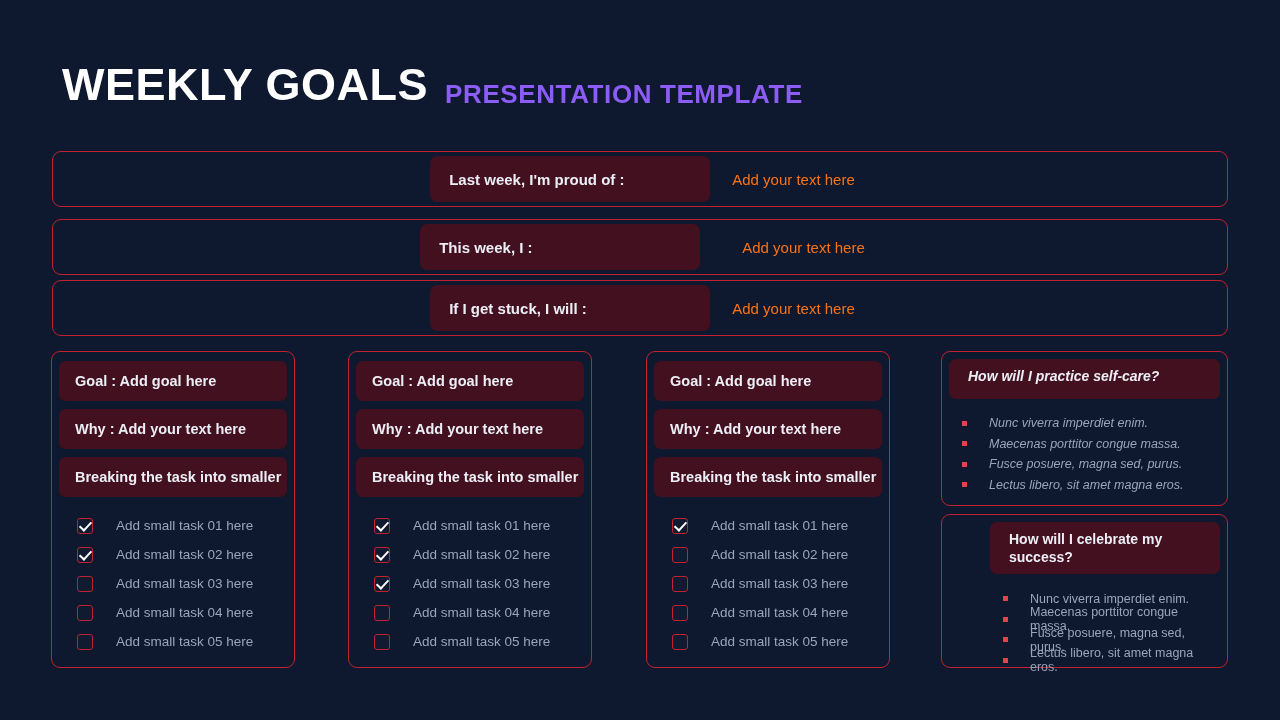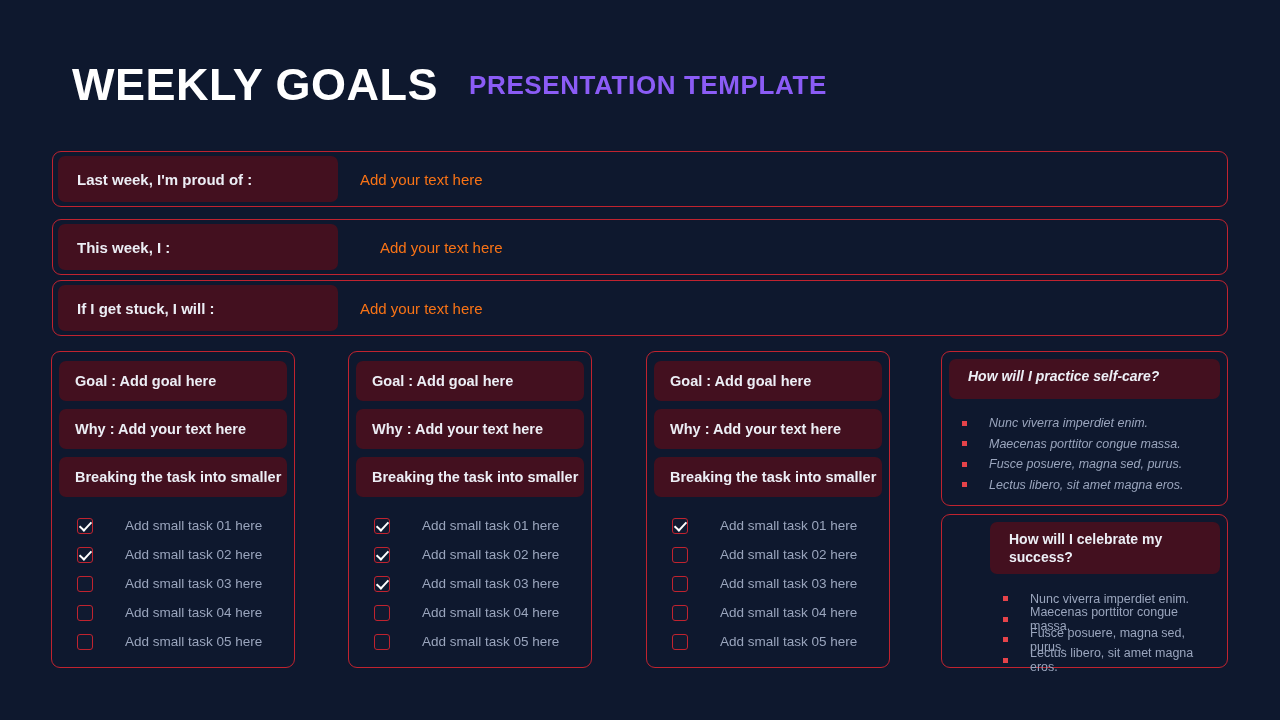--- a/index.html
+++ b/index.html
@@ -15,25 +15,25 @@
   .slide {
     position: relative;
     width: 1280px;
     height: 720px;
     background: #0e182e;
   }
 
   
   .title-row {
     position: absolute;
-    left: 72px;
+    left: 62px;
     top: 62px;
     display: flex;
-    align-items: center;
-    gap: 31px;
+    align-items: flex-end;
+    gap: 17px;
   }
   .title-main {
     font-size: 45px;
     font-weight: bold;
     color: #ffffff;
     letter-spacing: 0.5px;
     line-height: 1;
   }
   .title-sub {
     font-size: 26px;
@@ -41,20 +41,21 @@
     color: #8b5cf6;
     letter-spacing: 0.6px;
     line-height: 1;
   }
 
   
   .card {
     border: 1px solid #c0232f;
     border-radius: 9px;
     background: transparent;
+    justify-content: center;
   }
 
   .chip {
     background: #43101f;
     border-radius: 7px;
     display: flex;
     align-items: center;
     color: #eceef5;
     font-weight: bold;
   }
@@ -105,21 +106,20 @@
   }
   .goal-card .chip.first { margin-top: 2px; }
 
   .task-list { margin-top: 14px; }
 
   .task-row {
     display: flex;
     align-items: center;
     height: 29px;
     padding-left: 18px;
-    gap: 9px;
   }
   .checkbox {
     width: 16px;
     height: 16px;
     border: 1.6px solid #c0232f;
     border-radius: 3px;
     background: #101a30;
     position: relative;
     flex: 0 0 auto;
   }

